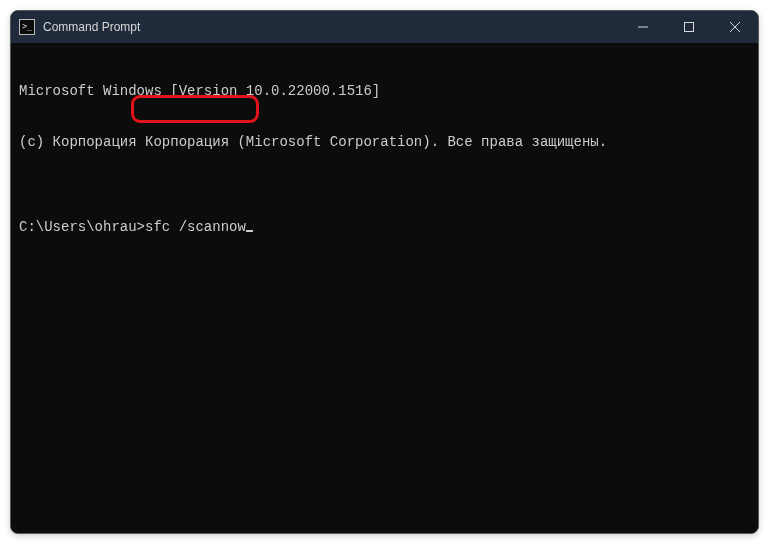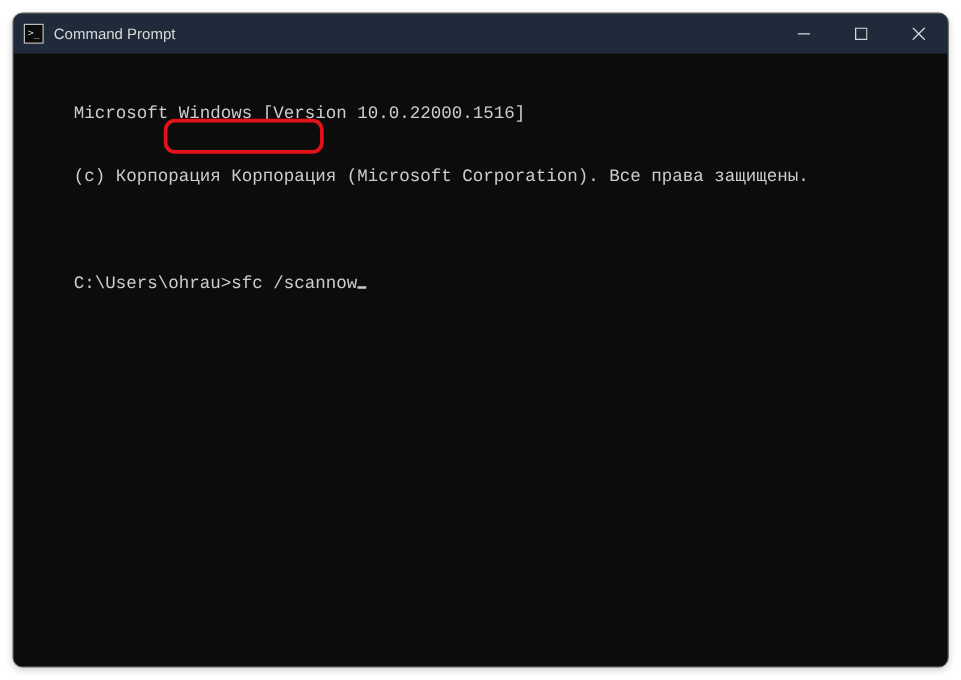--- a/index.html
+++ b/index.html
@@ -68,21 +68,21 @@
       flex: 1 1 auto;
       background: #0c0c0c;
       padding: 6px 8px 8px 8px;
       color: #cccccc;
       font-size: 14px;
       line-height: 17px;
       white-space: pre;
       position: relative;
       overflow: hidden;
     }
-    .term-line { white-space: pre; margin-left: 40px; }
+    .term-line { white-space: pre; }
     .prompt-line { position: relative; display: inline-block; }
     .cursor {
       display: inline-block;
       width: 7px;
       height: 2px;
       background: #cccccc;
       vertical-align: -1px;
       margin-left: 0;
     }
     .highlight-box {

